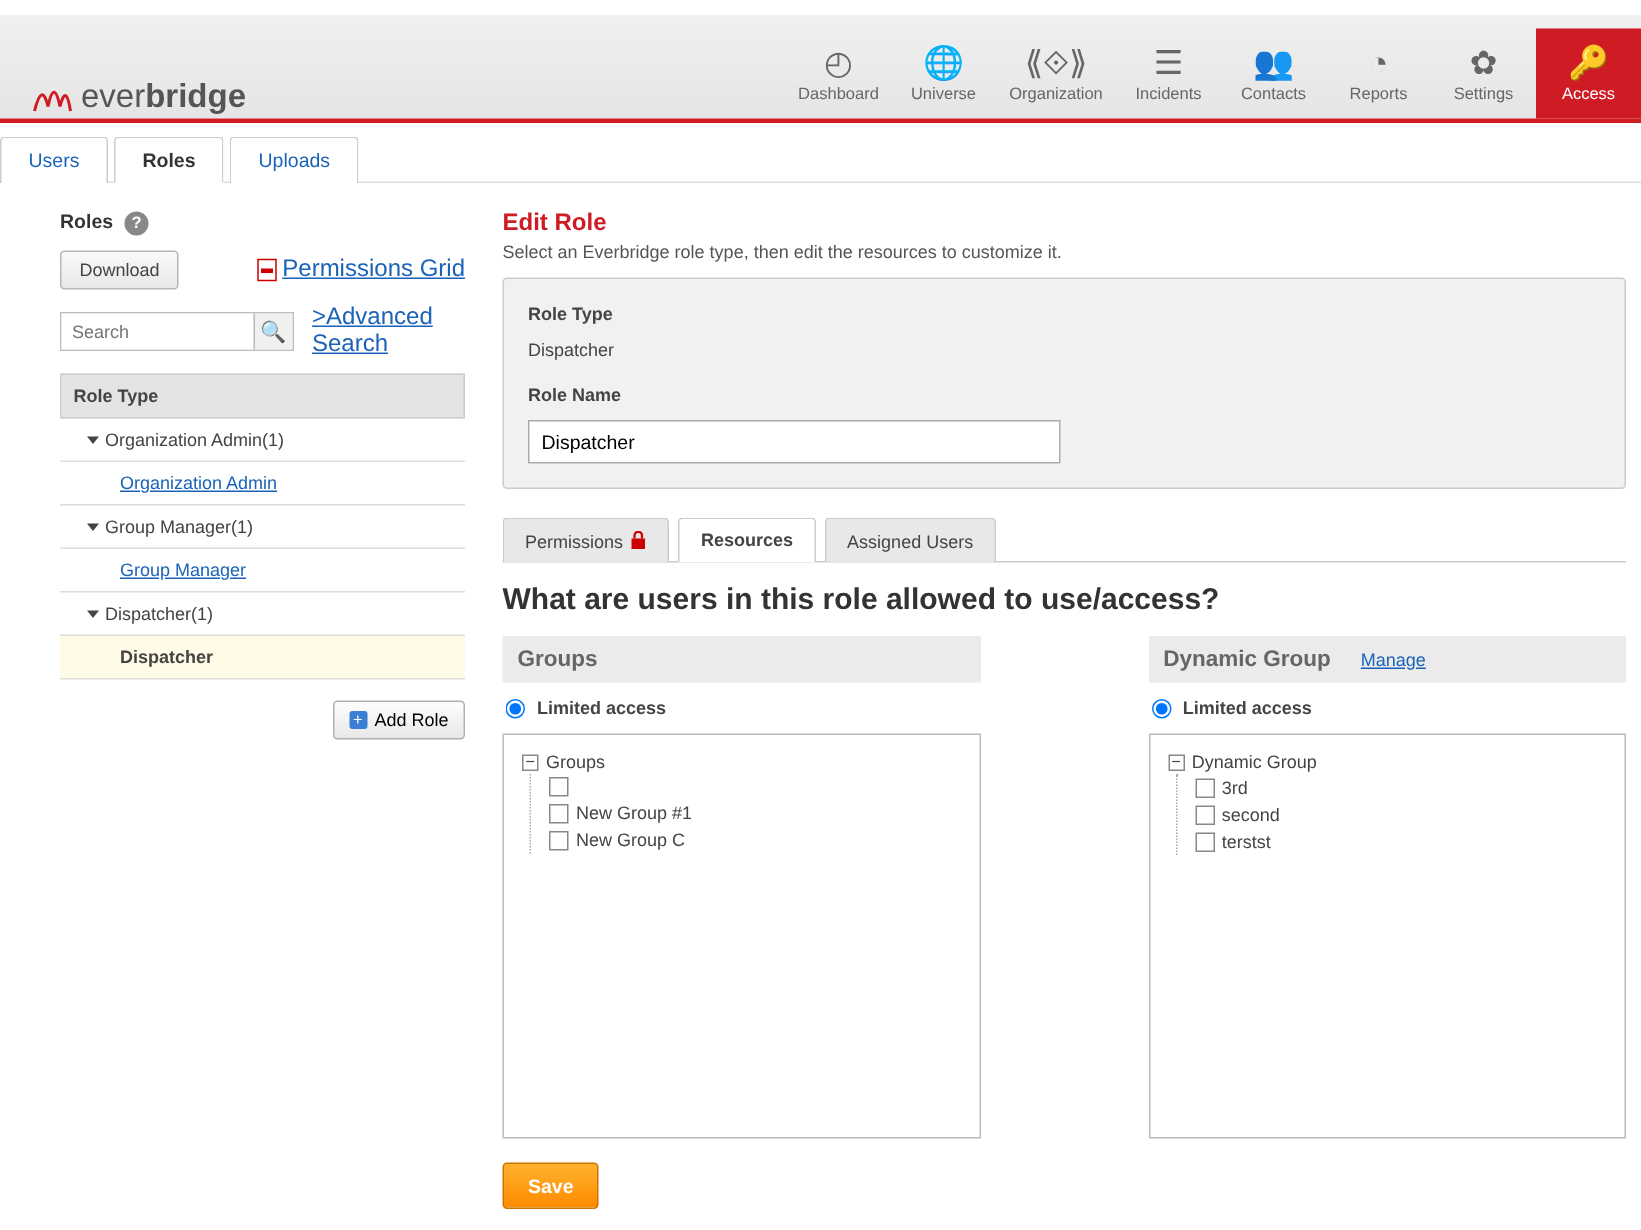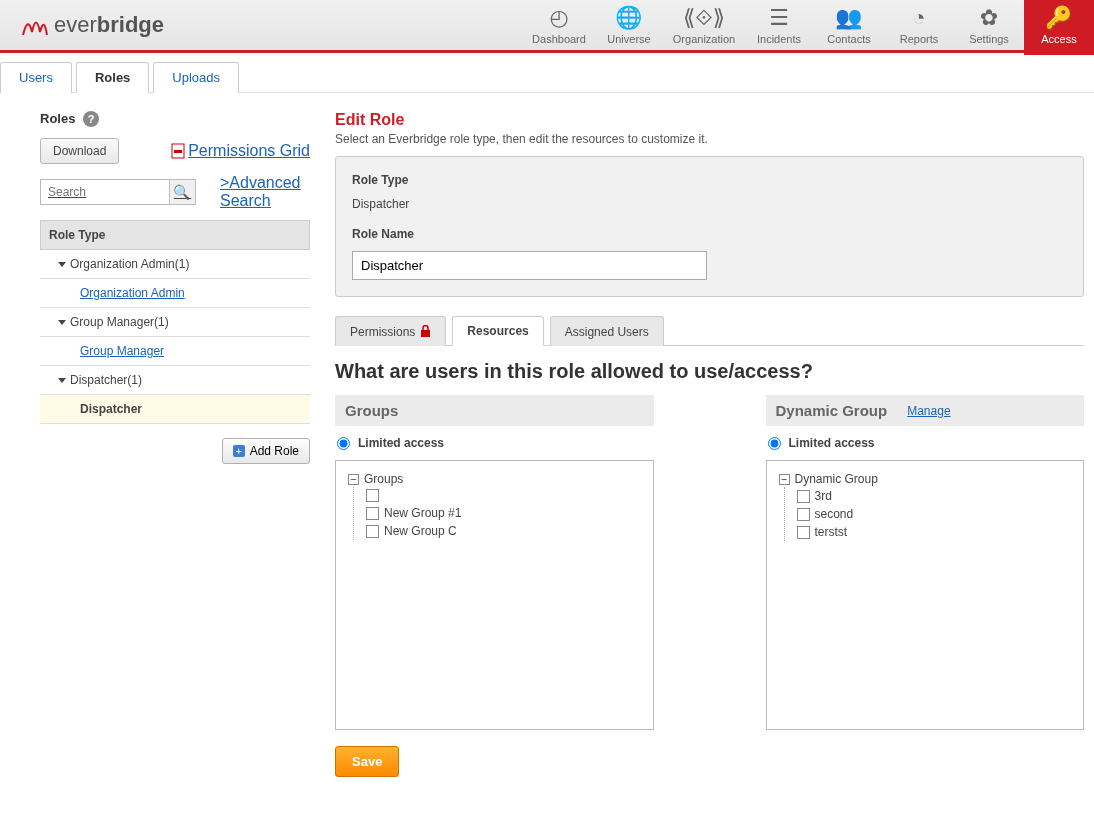--- a/index.html
+++ b/index.html
@@ -1,17 +1,17 @@
 <!DOCTYPE html>
 <html><head>
 <meta charset="utf-8">
 <style>
 * { box-sizing: border-box; margin: 0; padding: 0; }
 body { font-family: Arial, Helvetica, sans-serif; font-size: 13px; color: #444; background: #fff; width: 1094px; }
-.topbar { background: linear-gradient(#f0f0f0, #e5e5e5); height: 53px; display: flex; align-items: center; border-bottom: 3px solid #cf1c24; }
+.topbar { background: linear-gradient(#f0f0f0, #e5e5e5); height: 72px; display: flex; align-items: flex-end; border-bottom: 3px solid #cf1c24; margin-top: 10px; }
 .logo { margin-left: 20px; display: flex; align-items: center; }
 .logo-mark { width: 30px; height: 30px; margin-right: 4px; }
 .logo-text { font-size: 22px; color: #555; font-weight: 300; }
 .logo-text b { color: #555; font-weight: 700; }
 .nav { margin-left: auto; display: flex; height: 60px; }
 .nav-item { width: 70px; display: flex; flex-direction: column; align-items: center; justify-content: center; color: #666; cursor: pointer; font-size: 11px; }
 .nav-item.active { background: #cf1c24; color: #fff; }
 .nav-icon { font-size: 22px; margin-bottom: 2px; }
 .nav-item.notifications { width: 80px; }
 .subtabs { display: flex; border-bottom: 1px solid #ddd; margin-top: 8px; }
@@ -20,21 +20,21 @@
 .content { display: flex; padding: 18px 0 20px 40px; }
 .left { width: 270px; flex-shrink: 0; }
 .right { flex: 1; padding-left: 25px; padding-right: 10px; }
 .section-title { font-size: 13px; font-weight: bold; color: #333; display: inline-block; margin-bottom: 12px; }
 .help-circle { display: inline-flex; width: 16px; height: 16px; border-radius: 50%; background: #888; color: #fff; align-items: center; justify-content: center; font-size: 11px; font-weight: bold; margin-left: 4px; }
 .btn-small { background: linear-gradient(#fafafa,#e8e8e8); border: 1px solid #b5b5b5; border-radius: 3px; padding: 5px 12px; font-size: 12px; cursor: pointer; color: #444; }
 .link { color: #1a63b8; text-decoration: underline; cursor: pointer; font-size: 16px; }
 .left-row1 { display: flex; justify-content: space-between; align-items: center; margin-bottom: 10px; }
 .perm-grid { display: flex; align-items: center; gap: 3px; }
 .pdf-icon { width: 14px; height: 16px; }
-.left-row2 { display: flex; align-items: center; margin-bottom: 10px; gap: 24px; text-decoration: underline; }
+.left-row2 { display: flex; align-items: center; margin-bottom: 10px; gap: 12px; }
 .search-wrap { display: flex; border: 1px solid #bbb; }
 .search-input { border: none; padding: 5px 7px; width: 128px; font-size: 12px; outline: none; }
 .search-btn { width: 26px; background: #f0f0f0; border: none; border-left: 1px solid #bbb; cursor: pointer; font-size: 14px; }
 .tree-header { background: #e4e4e4; border: 1px solid #ccc; padding: 7px 8px; font-weight: bold; font-size: 12px; }
 .tree-row { padding: 7px 8px 7px 18px; border-bottom: 1px solid #ddd; font-size: 12px; display: flex; align-items: center; gap: 4px; }
 .tree-row.child { padding-left: 40px; }
 .tree-row .link-plain { color: #1a63b8; text-decoration: underline; cursor: pointer; }
 .tree-row.selected { background: #fffbe6; color: #444; font-weight: bold; }
 .caret { width: 0; height: 0; border-left: 4px solid transparent; border-right: 4px solid transparent; border-top: 5px solid #444; display: inline-block; }
 .add-role-wrap { text-align: right; margin-top: 14px; }

